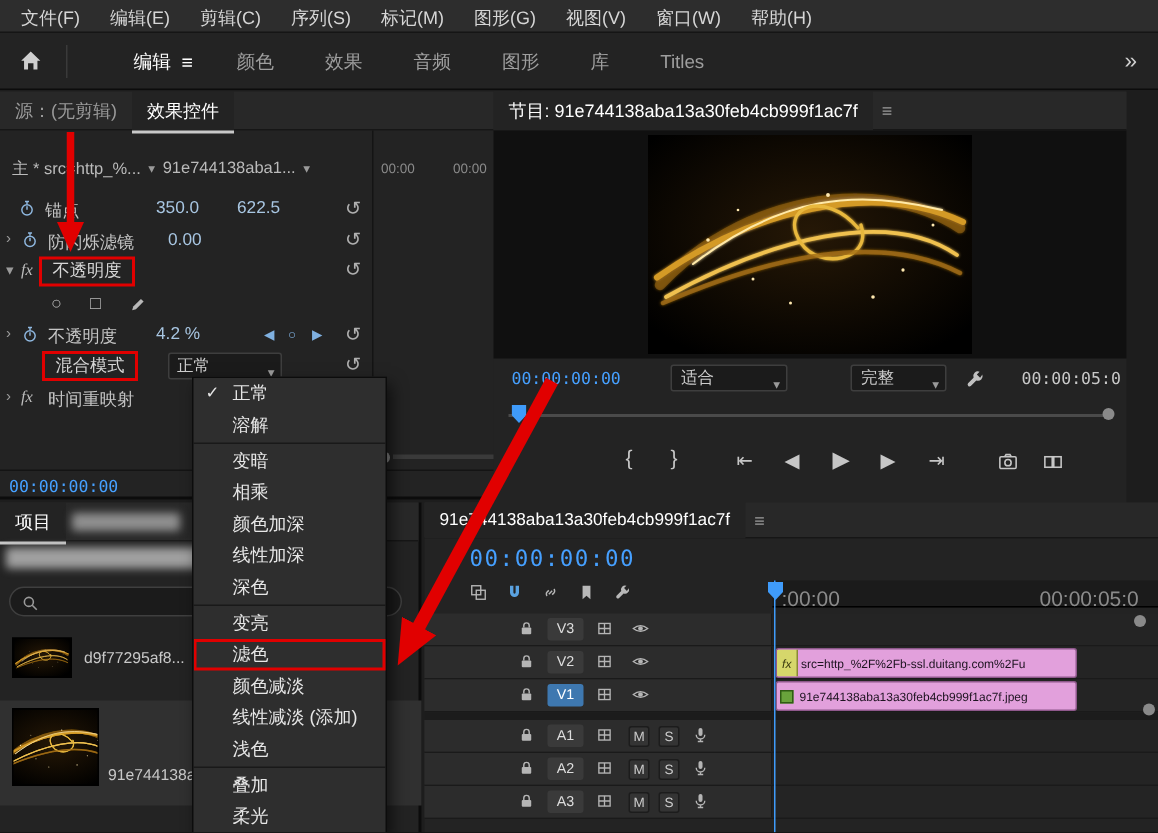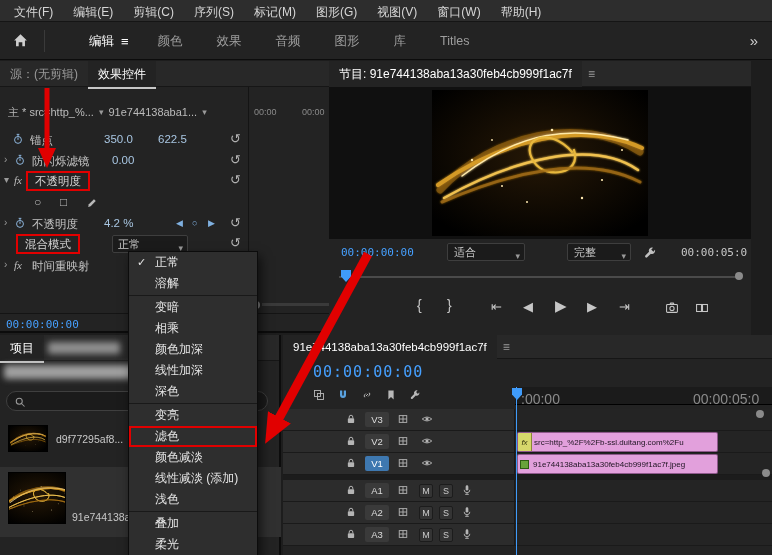--- a/index.html
+++ b/index.html
@@ -308,21 +308,21 @@
         </span>
       <span class="plabel abs" style="left:32px">不透明度</span>
       <span class="pval abs" style="left:104px">4.2 %</span>
       <span class="kfnav abs" style="left:176px">◀</span>
       <span class="kfnav abs" style="left:192px">○</span>
       <span class="kfnav abs" style="left:208px">▶</span>
       <span class="reset abs" style="left:230px">↺</span>
     </div>
 
     <div class="r" style="top:173px">
-      <span class="redbox abs" style="left:16px;top:0">混合模式</span>
+      <span class="redbox abs" style="left:28px;top:0">混合模式</span>
       <span class="ddbox">
         <span>正常</span>
         <span class="chev">▾</span>
       </span>
       <span class="reset abs" style="left:230px">↺</span>
     </div>
 
     <div class="r" style="top:195px">
       <span class="chevr abs" style="left:4px">›</span>
       <span class="fxit abs" style="left:14px">fx</span>

